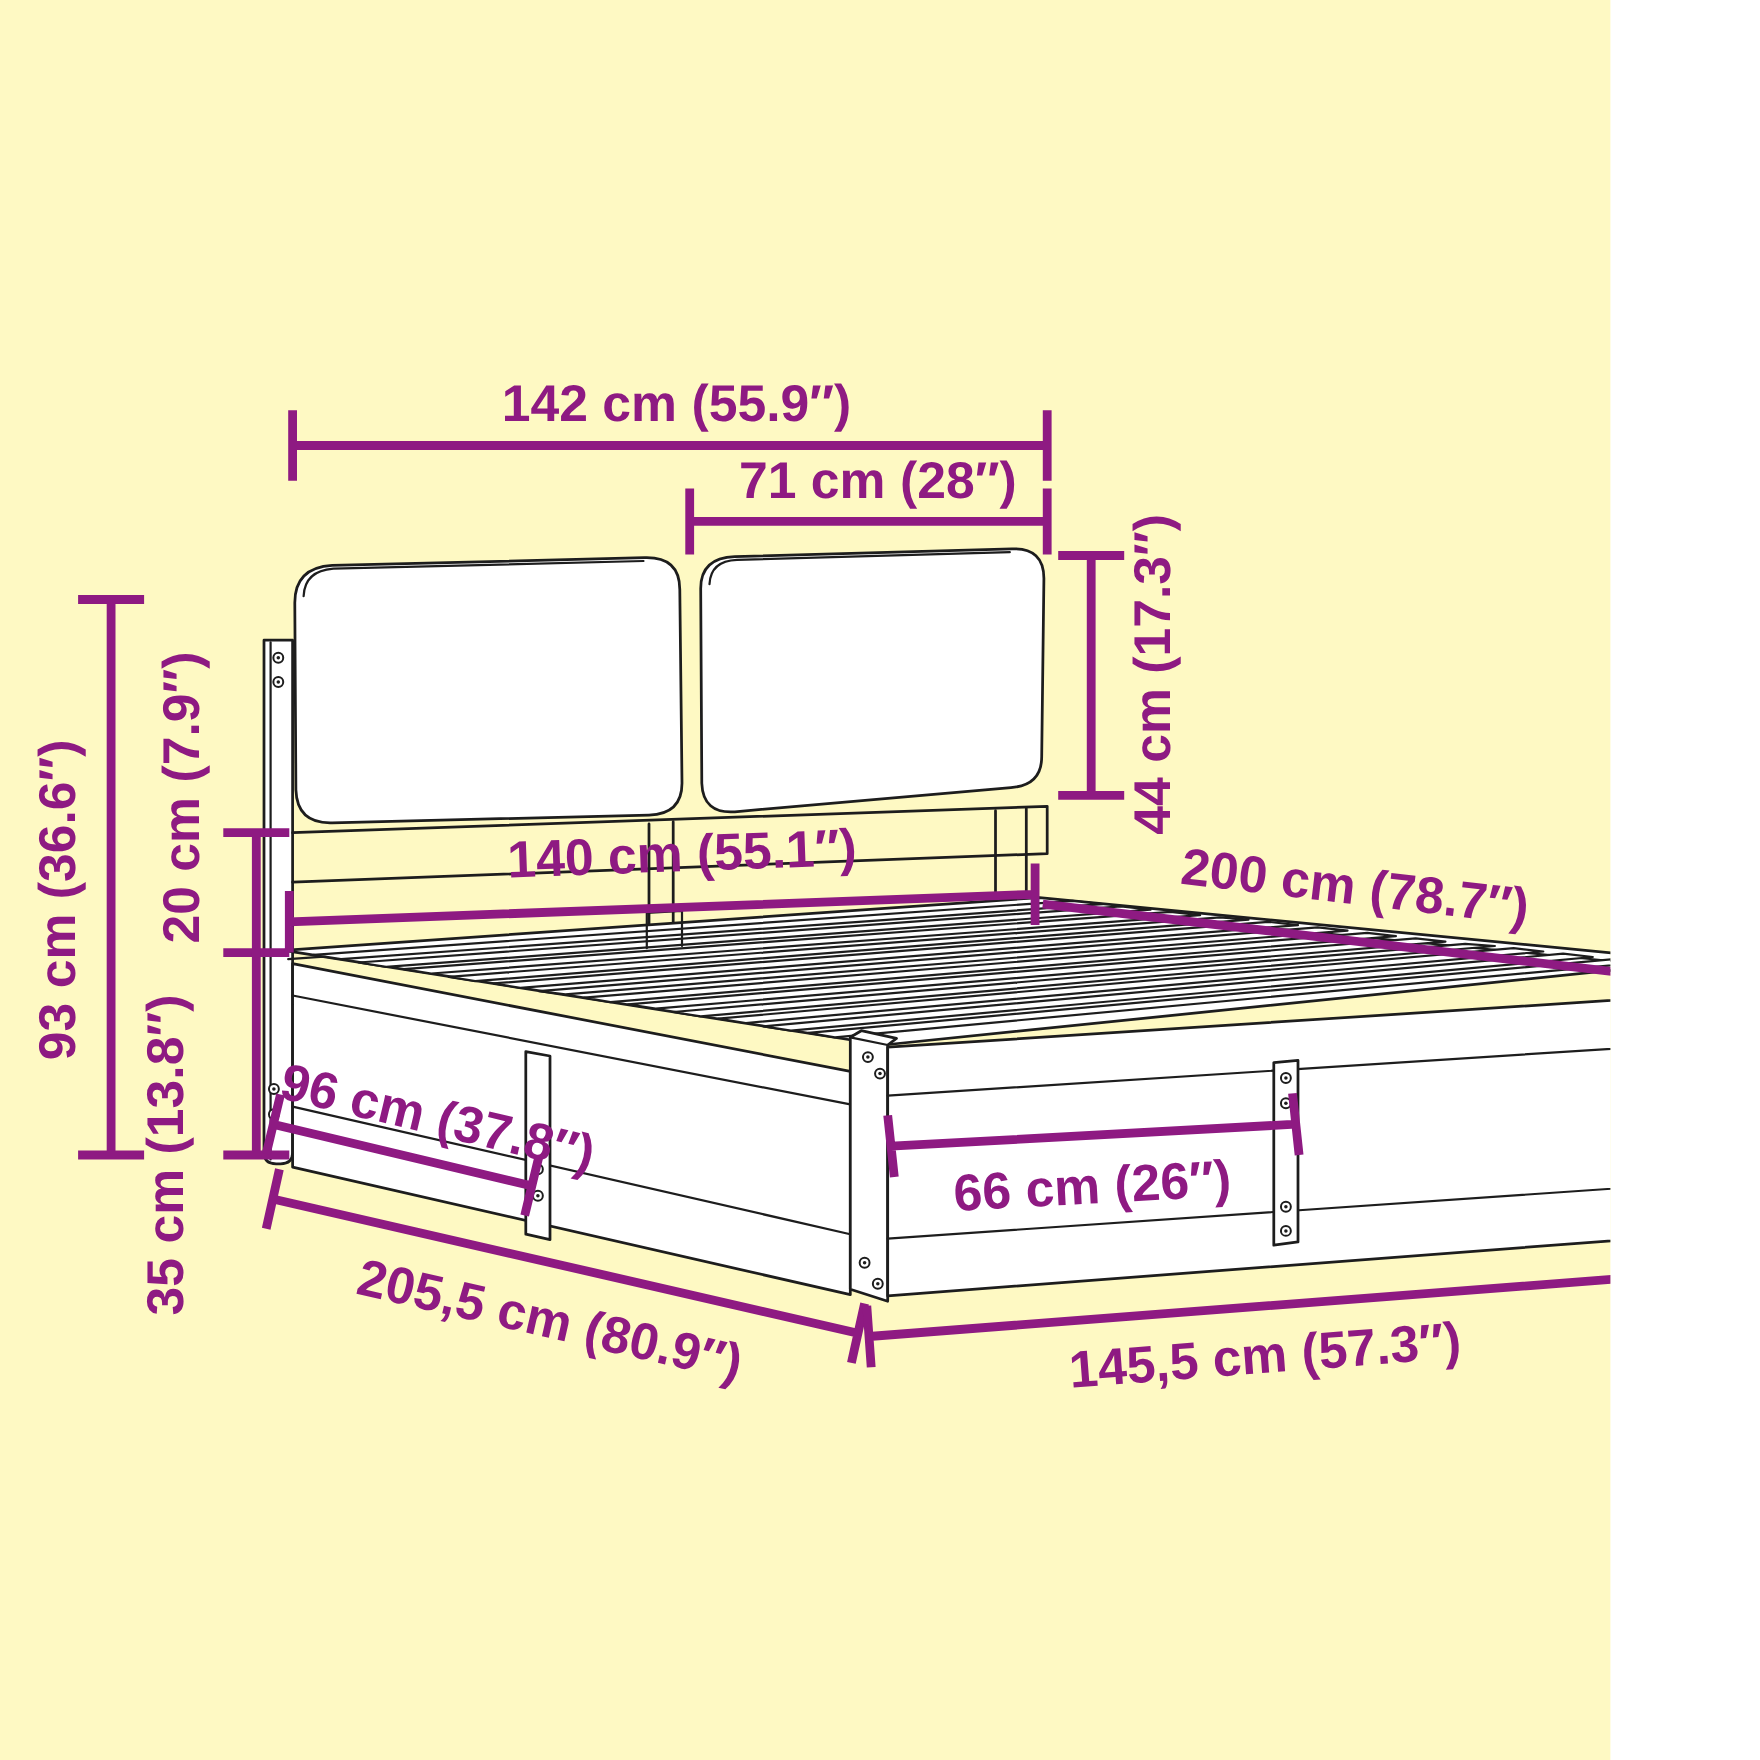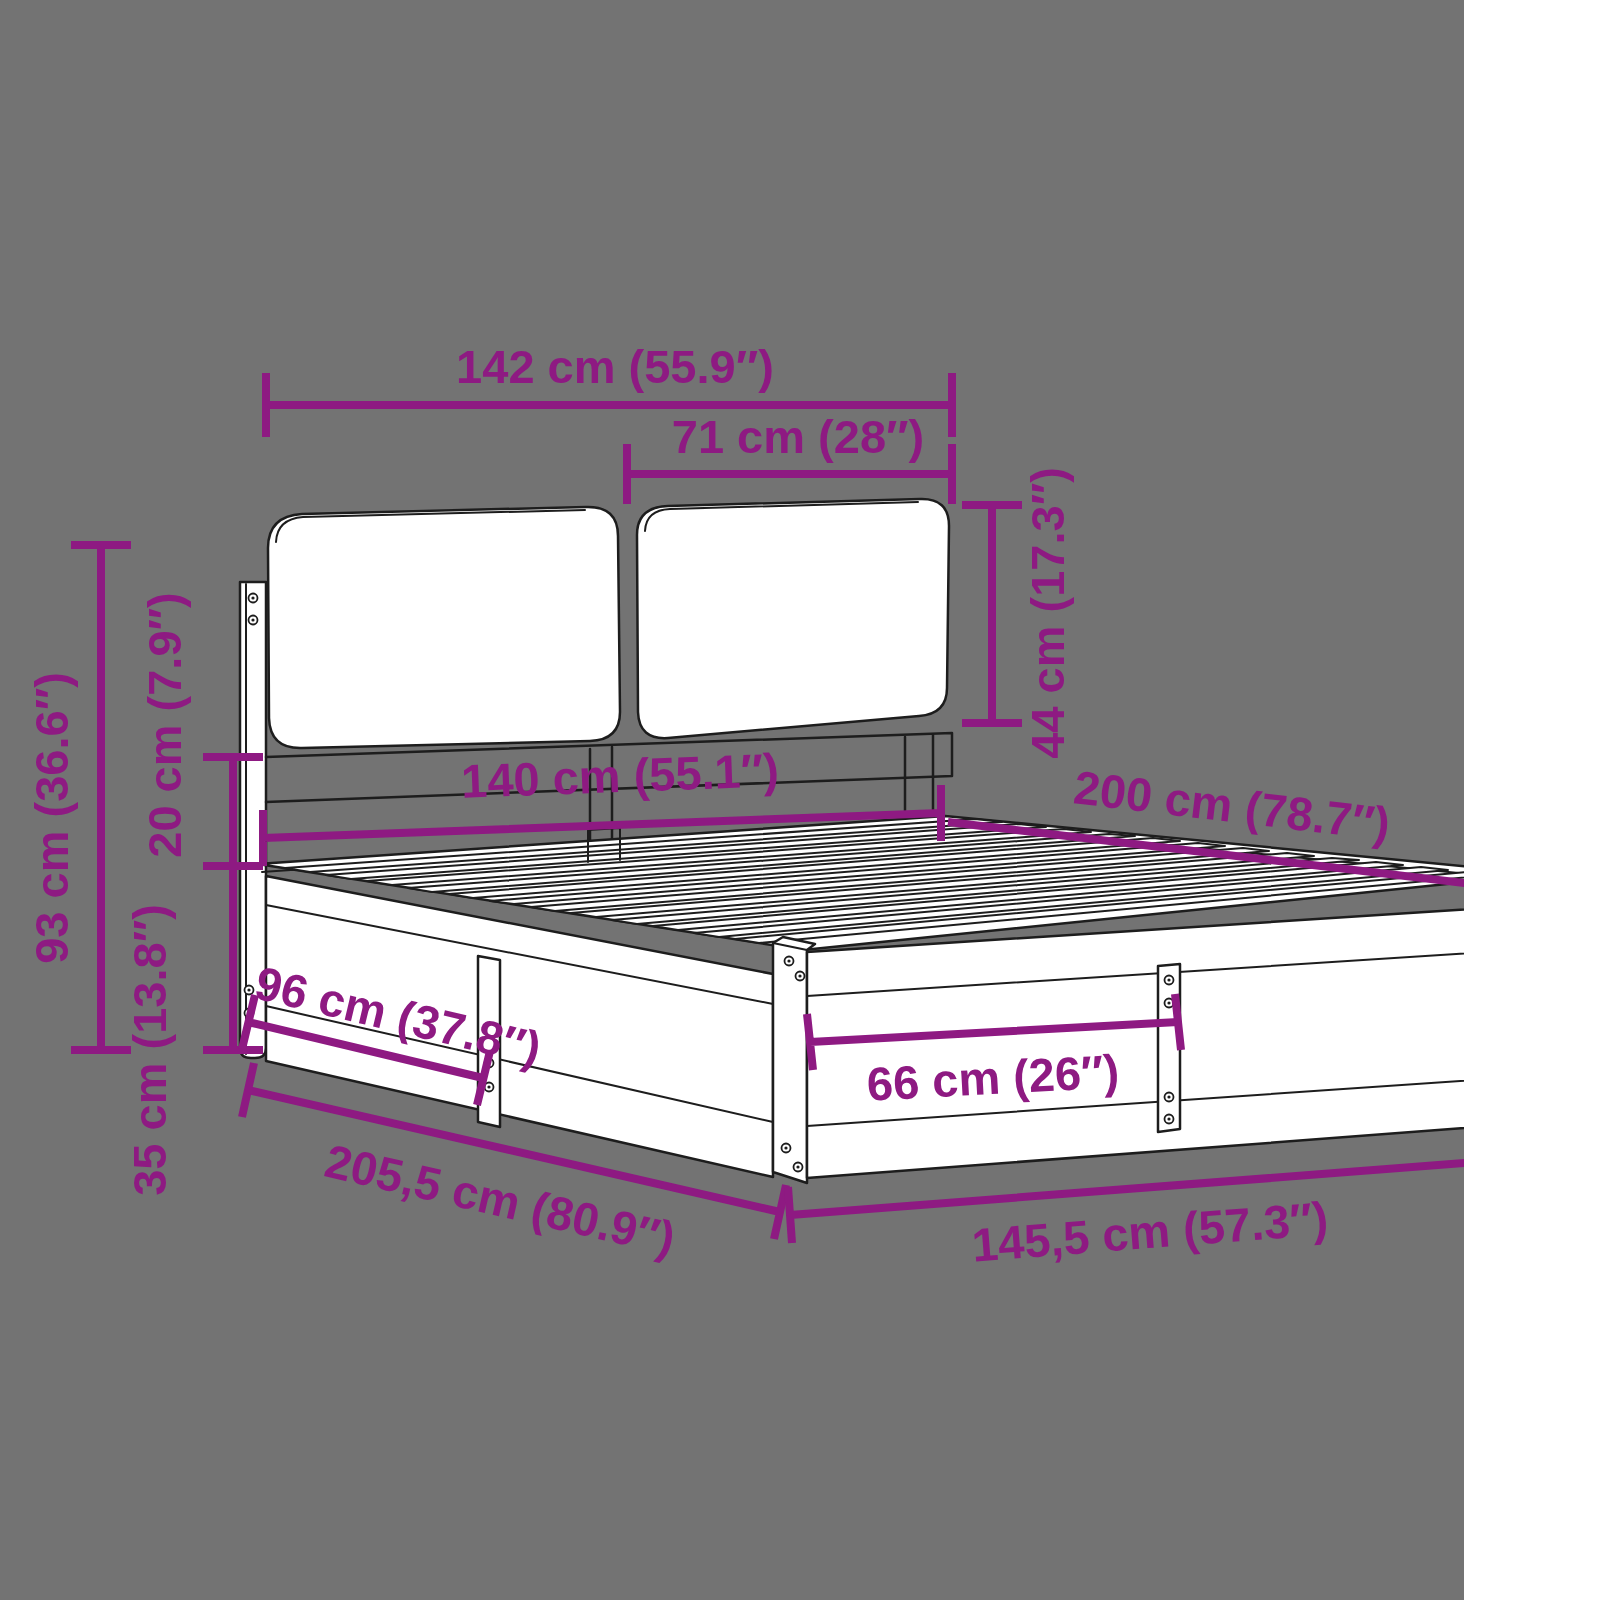--- a/index.html
+++ b/index.html
@@ -1,16 +1,16 @@
 <!DOCTYPE html>
 <html><head>
 <meta charset="utf-8">
 <style>
   html,body{margin:0;padding:0;background:#fff;}
-  .stage{width:1464px;height:1600px;position:relative;background:#737373;overflow:hidden;}
+  .stage{width:1464px;height:1600px;position:relative;background:#fef9c3;overflow:hidden;}
   svg{display:block;}
   .dim-line{stroke:#8e1a82;stroke-width:8;fill:none;}
   .dim-text{fill:#8e1a82;font-family:"Liberation Sans",sans-serif;font-weight:700;font-size:47px;text-anchor:middle;}
   .art{stroke:#1d1d1d;stroke-width:2.5;fill:none;stroke-linejoin:round;stroke-linecap:round;}
   .artf{stroke:#1d1d1d;stroke-width:2.5;fill:#ffffff;stroke-linejoin:round;stroke-linecap:round;}
   .thin{stroke-width:2;}
 </style>
 </head>
 <body>
 

